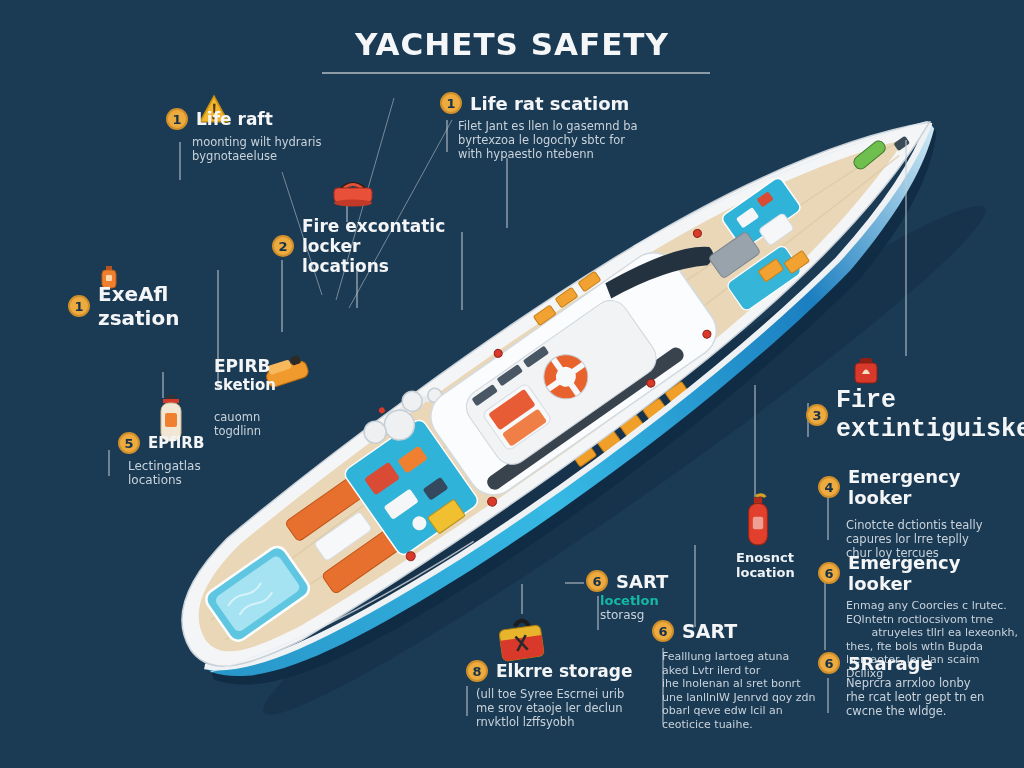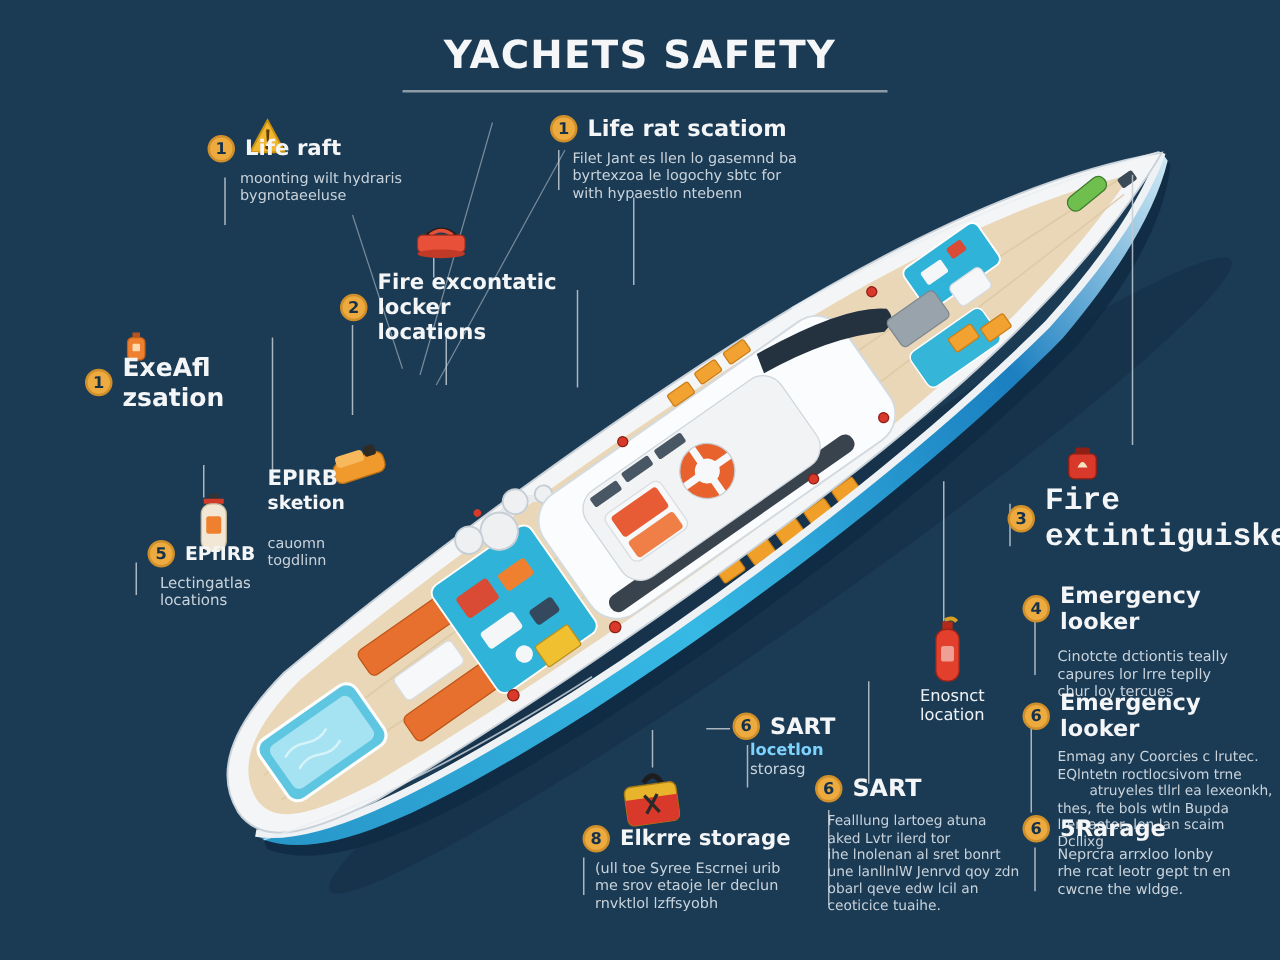--- a/index.html
+++ b/index.html
@@ -21,21 +21,21 @@
   .c-head{display:flex;align-items:center;gap:8px;}
   .badge{
     width:22px;height:22px;border-radius:50%;background:#ecaa3f;border:2px solid #cf8f2b;
     color:#16324a;font-weight:800;font-size:13px;display:flex;align-items:center;justify-content:center;
     box-sizing:border-box;flex:0 0 auto;
   }
   .c-title{font-weight:800;color:#f3f5f7;}
   .c-lines{margin-top:5px;}
   .c-line{font-size:11.5px;color:#c9d3db;line-height:14px;}
   .icon{position:absolute;}
-  .small-cap{font-size:13px;color:#eef2f5;line-height:15px;font-weight:400;}
+  .small-cap{font-size:13px;color:#eef2f5;line-height:15px;font-weight:700;}
 </style>
 </head>
 <body>
 
 <div id="stage">
 
   <svg class="layer" width="1024" height="768" viewBox="0 0 1024 768">
     <defs>
       <linearGradient id="hullGrad" x1="0" y1="0" x2="1" y2="0">
         <stop offset="0" stop-color="#2796c9"></stop>
@@ -305,21 +305,21 @@
   </div>
 
   <div class="callout" style="left:68px;top:282px;width:170px;">
     <div class="c-head">
       <div class="badge">1</div>
       <div class="c-title" style="font-size:20px;">ExeAfl zsation</div>
     </div>
   </div>
 
   <div class="callout" style="left:214px;top:356px;width:110px;">
-    <div class="c-title" style="font-size:17px;margin-top:17px;">EPIRB</div>
+    <div class="c-title" style="font-size:17px;">EPIRB</div>
     <div class="c-title" style="font-size:15px;">sketion</div>
     <div class="c-line" style="margin-top:16px;">cauomn</div>
     <div class="c-line">togdlinn</div>
   </div>
 
   <div class="callout" style="left:118px;top:432px;width:130px;">
     <div class="c-head">
       <div class="badge">5</div>
       <div class="c-title" style="font-size:15px;">EPfIRB</div>
     </div>
@@ -362,21 +362,21 @@
       <div class="c-line" style="font-size:11px;line-height:13.5px;">Dcllixg</div>
     </div>
   </div>
 
   <div class="callout" style="left:586px;top:570px;width:120px;">
     <div class="c-head">
       <div class="badge">6</div>
       <div class="c-title" style="font-size:18px;">SART</div>
     </div>
     <div class="c-lines" style="padding-left:14px;margin-top:2px;">
-      <div class="c-line" style="font-size:13px;font-weight:600;color:#7dd3fc;">locetlon</div>
+      <div class="c-line" style="font-size:13px;font-weight:600;color:#14b8a6;">locetlon</div>
       <div class="c-line" style="font-size:12px;">storasg</div>
     </div>
   </div>
 
   <div class="callout" style="left:652px;top:620px;width:170px;">
     <div class="c-head">
       <div class="badge">6</div>
       <div class="c-title" style="font-size:19px;">SART</div>
     </div>
     <div class="c-lines" style="padding-left:10px;margin-top:8px;">

